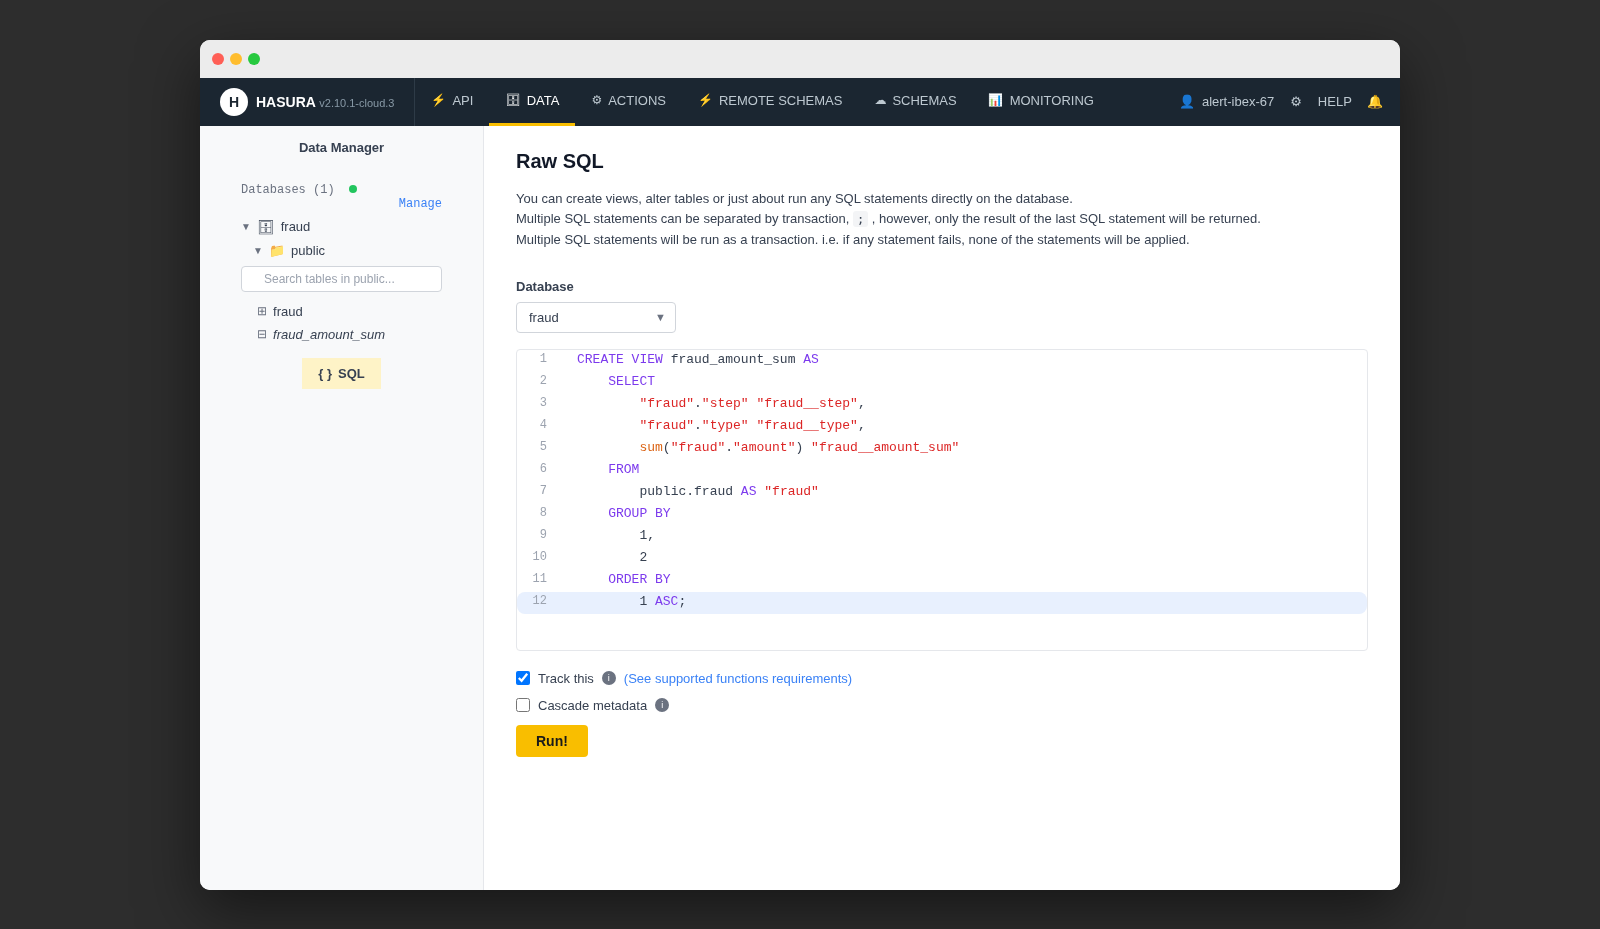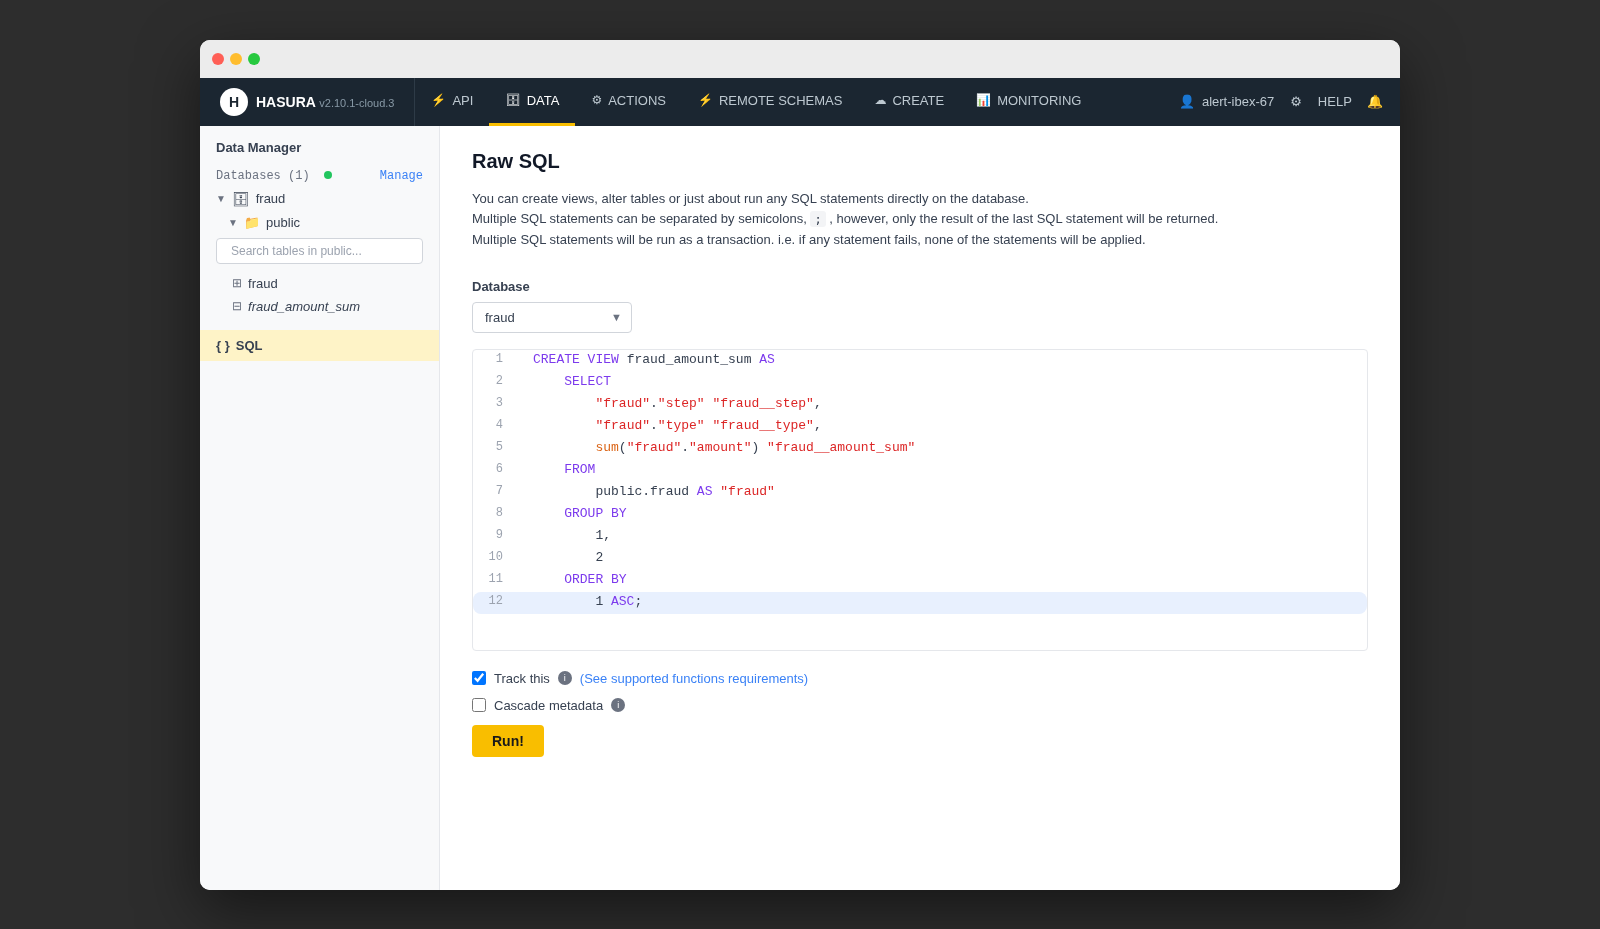--- a/index.html
+++ b/index.html
@@ -118,27 +118,28 @@
 
     
     .main-layout {
       display: flex;
       flex: 1;
       overflow: hidden;
     }
 
     
     .sidebar {
-      width: 240px;
+      width: 284px;
       background: #f8f9fa;
       border-right: 1px solid #e5e7eb;
       display: flex;
       flex-direction: column;
       flex-shrink: 0;
       overflow-y: auto;
+      align-items: center;
     }
     .sidebar-header {
       padding: 14px 16px 10px;
       font-size: 13px;
       font-weight: 600;
       color: #374151;
     }
     .sidebar-section {
       padding: 0 8px 8px;
     }
@@ -149,20 +150,21 @@
       padding: 4px 8px;
       font-size: 12px;
       color: #6b7280;
       font-weight: 500;
       font-family: Liberation Mono, monospace;
     }
     .sidebar-section-header .manage-btn {
       color: #3b82f6;
       cursor: pointer;
       font-size: 12px;
+      margin-top: 28px;
     }
     .db-item {
       display: flex;
       align-items: center;
       gap: 6px;
       padding: 4px 8px;
       color: #374151;
       font-size: 13px;
       cursor: pointer;
     }
@@ -175,21 +177,21 @@
       padding: 4px 8px 4px 20px;
       color: #374151;
       font-size: 13px;
       cursor: pointer;
     }
     .search-box {
       margin: 4px 8px 8px;
     }
     .search-box input {
       width: 100%;
-      padding: 5px 14px;
+      padding: 5px 22px;
       border: 1px solid #d1d5db;
       border-radius: 4px;
       font-size: 12px;
       background: #fff;
       color: #374151;
     }
     .search-box input::placeholder { color: #9ca3af; }
     .table-item {
       display: flex;
       align-items: center;
@@ -400,21 +402,21 @@
       <div class="nav-item">
         <span class="nav-icon">⚙</span>
         <span>ACTIONS</span>
       </div>
       <div class="nav-item">
         <span class="nav-icon">⚡</span>
         <span>REMOTE SCHEMAS</span>
       </div>
       <div class="nav-item">
         <span class="nav-icon">☁</span>
-        <span>CREATE</span>
+        <span>SCHEMAS</span>
       </div>
       <div class="nav-item">
         <span class="nav-icon">📊</span>
         <span>MONITORING</span>
       </div>
     </div>
     <div class="nav-right">
       <div class="nav-right-item">
         <span>👤</span>
         <span>alert-ibex-67</span>
@@ -476,21 +478,21 @@
         <span>SQL</span>
       </div>
     </div>
 
     <div class="content">
       <h1 class="page-title">Raw SQL</h1>
 
       <div class="description">
         <p>You can create views, alter tables or just about run any SQL statements directly on the database.</p>
         <p>
-          <span>Multiple SQL statements can be separated by semicolons,</span>
+          <span>Multiple SQL statements can be separated by transaction,</span>
           <code>;</code>
           <span>, however, only the result of the last SQL statement will be returned.</span>
         </p>
         <p>Multiple SQL statements will be run as a transaction. i.e. if any statement fails, none of the statements will be applied.</p>
       </div>
 
       <div class="section-label">Database</div>
 
       <div class="db-select-wrapper">
         <select class="db-select">

